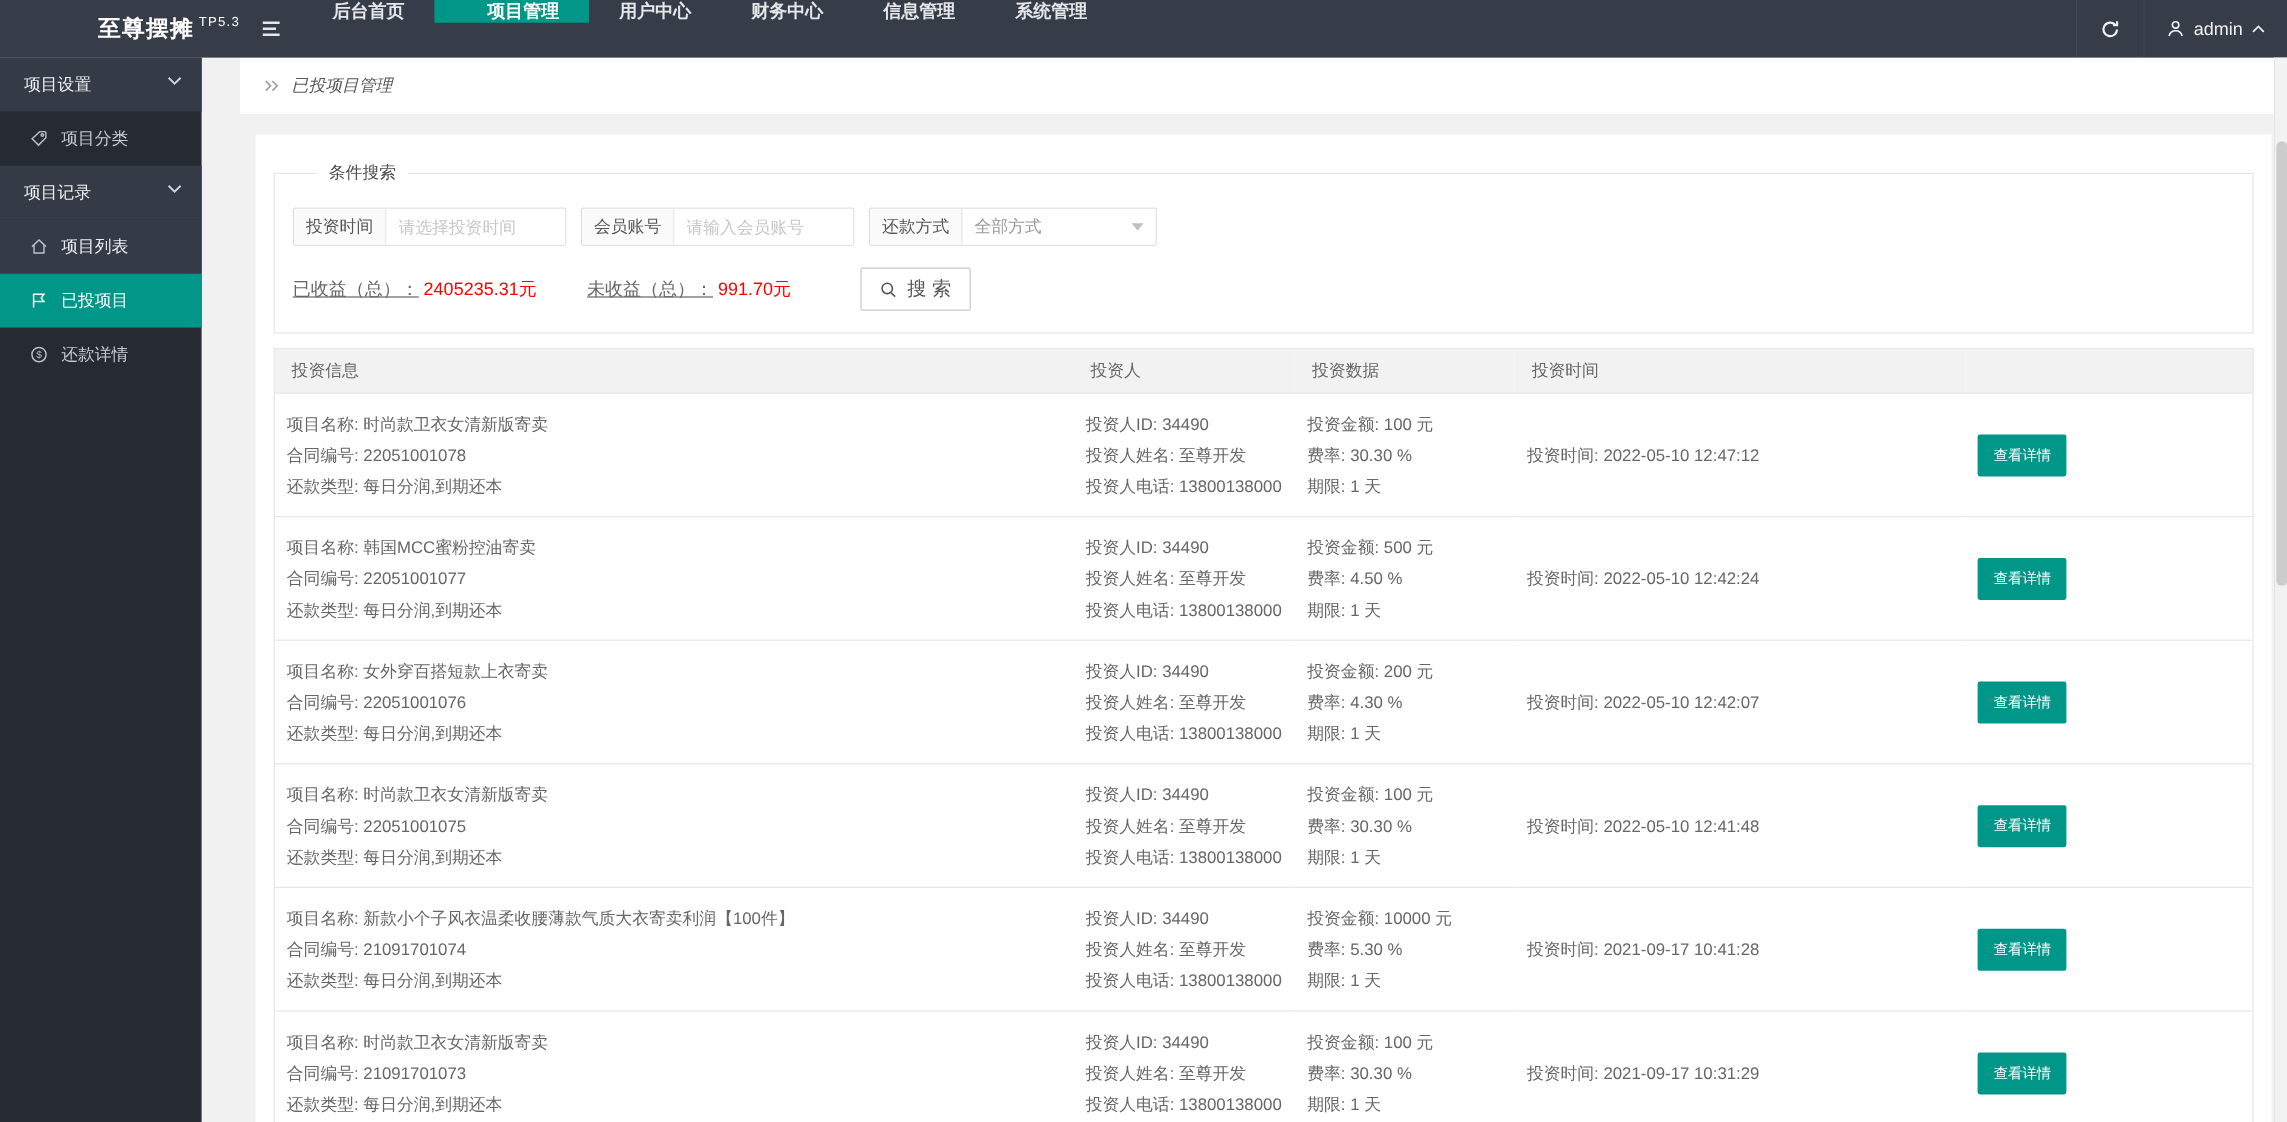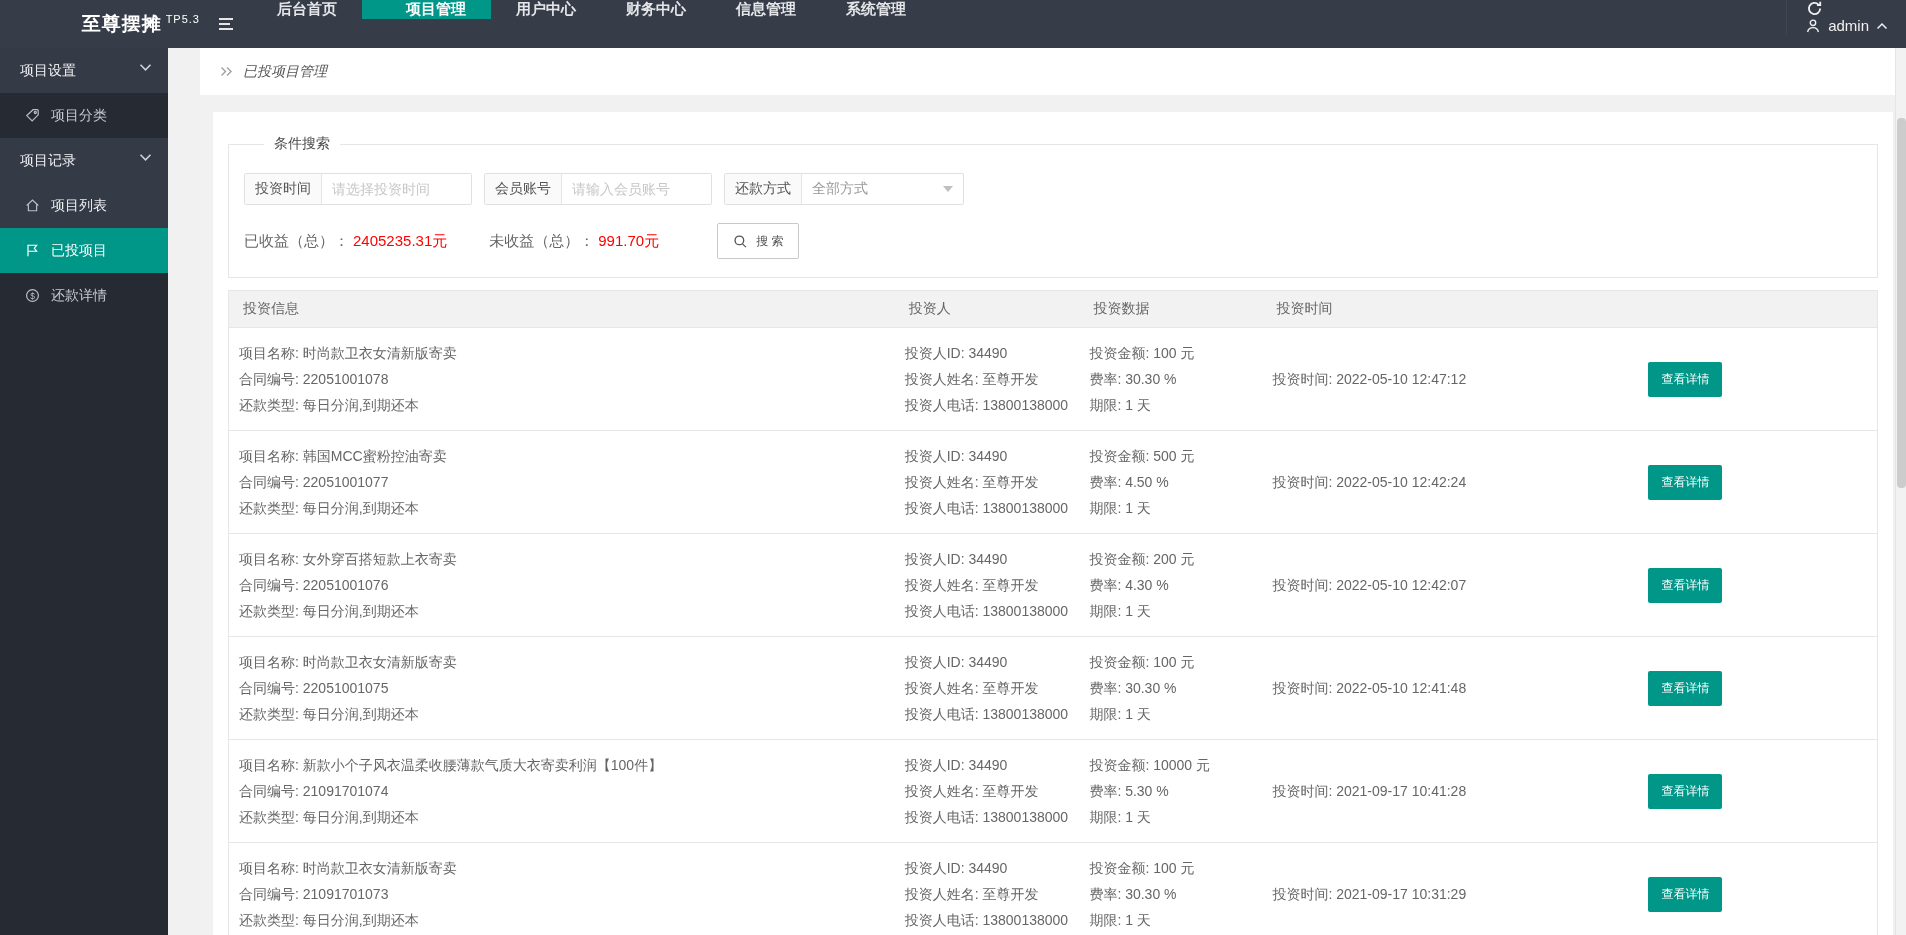--- a/index.html
+++ b/index.html
@@ -23,21 +23,21 @@
     font-size:19px; font-weight:bold; letter-spacing:1px; color:#fff;
   }
   .logo sup { font-size:11px; font-weight:normal; margin-left:4px; transform:translateY(-5px); }
   .hamburger { width:52px; display:flex; align-items:center; justify-content:center; cursor:pointer; color:#e6e6e6; }
   .nav { display:flex; align-items:flex-start;font-weight:bold; }
   .nav-item {
     padding:0 25px; display:flex; align-items:center; font-size:15px;
     color:#e4e6e9; cursor:pointer;
   }
   .nav-item.active { background:#009688; color:#fff;padding-left:44px; }
-  .top-right { margin-left:auto; display:flex; align-items:stretch;flex-direction:column; }
+  .top-right { margin-left:auto; display:flex; align-items:stretch; }
   .icon-btn {
     width:56px; display:flex; align-items:center; justify-content:center;
     cursor:pointer; color:#f0f0f0; border-left:1px solid rgba(255,255,255,.05);
   }
   .user {
     padding:0 18px; display:flex; align-items:center; gap:7px; font-size:15px;
     cursor:pointer; color:#f0f0f0; border-left:1px solid rgba(255,255,255,.05);
   }
 
   
@@ -85,26 +85,26 @@
     flex:1; min-width:0; border:none; outline:none; padding:0 10px;
     font-size:14px; color:#666; font-family:inherit; background:#fff;
   }
   .fgroup input::placeholder { color:#c7c7c7; }
   .selectbox { flex:1; display:flex; align-items:center; padding:0 10px; color:#999; cursor:pointer; position:relative; }
   .selectbox .arrow {
     margin-left:auto; width:0; height:0; border-left:5px solid transparent;
     border-right:5px solid transparent; border-top:6px solid #bfbfbf;
   }
   .stats-row { margin-top:18px; display:flex; align-items:center; font-size:15px; color:#666; }
-  .stat-label { color:#666; }
+  .stat-label { color:#666;text-decoration:underline; }
   .stat-value { color:#ff0000; margin-left:4px; margin-right:42px; }
   .search-btn {
     margin-left:16px; display:inline-flex; align-items:center; gap:8px;
     height:36px; padding:13px 15px; border:1px solid #c9c9c9; border-radius:2px;
-    background:#fff; color:#555; font-size:12px; cursor:pointer; font-family:inherit;
+    background:#fff; color:#555; font-size:16px; cursor:pointer; font-family:inherit;
   }
   .search-btn .mag { color:#555; }
 
   
   table.list { width:100%; border-collapse:collapse; margin-top:12px; border:1px solid #e6e6e6; }
   table.list th {
     background:#f2f2f2; font-weight:normal; text-align:left; color:#666;
     padding:9px 14px; font-size:14px; border-bottom:1px solid #e6e6e6;
   }
   table.list td {

